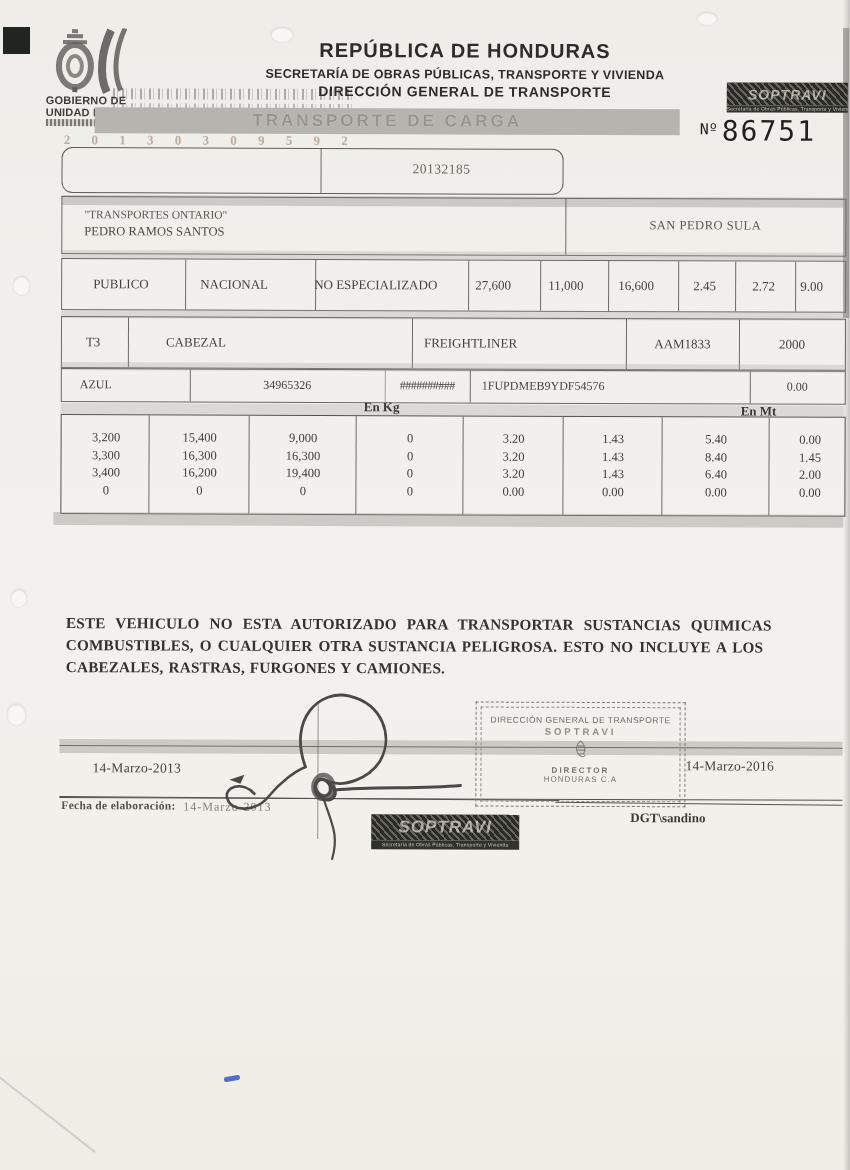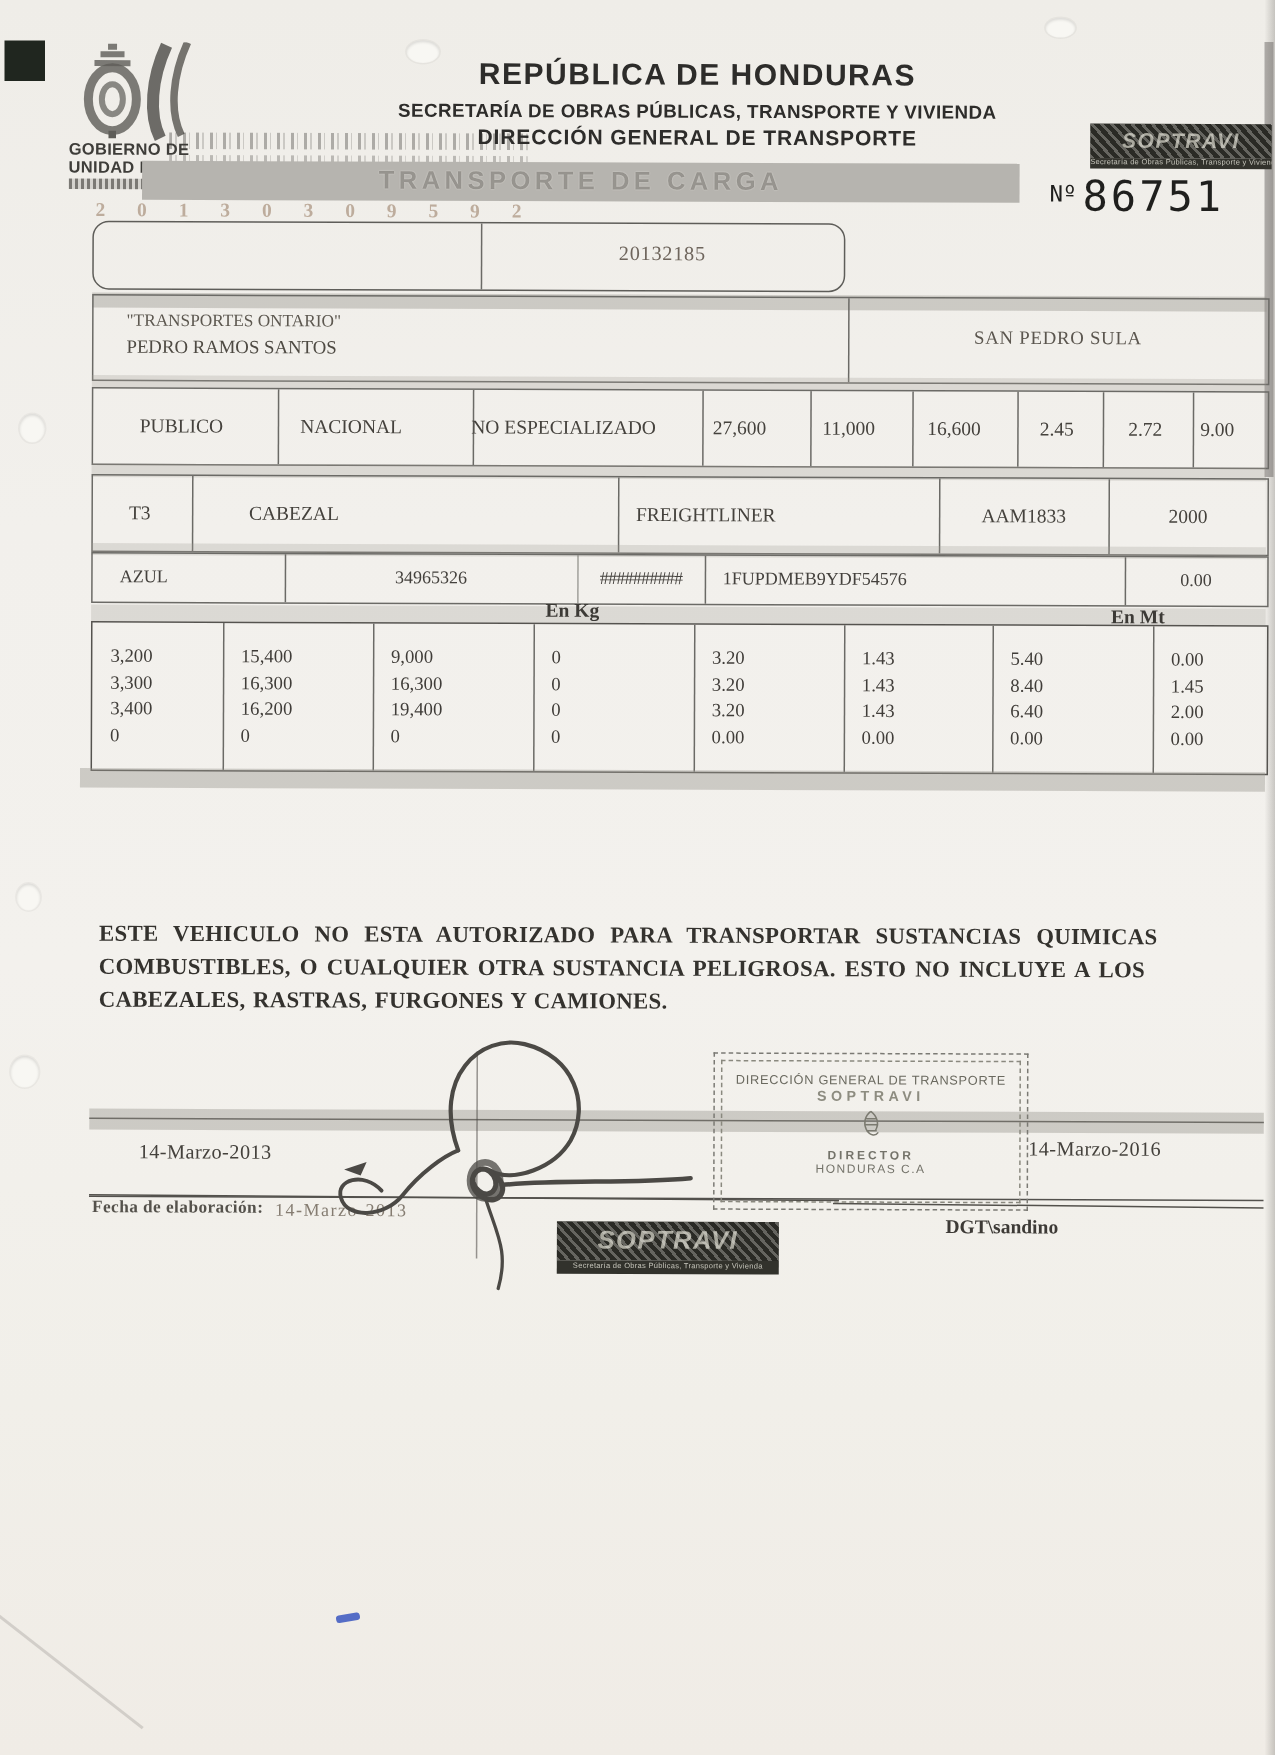--- a/index.html
+++ b/index.html
@@ -52,21 +52,21 @@
   .holder .city{left:503px;width:280px;top:0;line-height:52px;text-align:center;font-size:12.5px;color:#5b564f;letter-spacing:0.5px;}
   .service{left:62px;top:258px;width:783px;height:50px;}
   .service .c{line-height:50px;}
   .vehicle{left:62px;top:316px;width:783px;height:50px;}
   .vehicle .c{line-height:50px;}
   .detail{left:62px;top:368px;width:783px;height:32px;border-width:1px;}
   .detail .c{line-height:30px;font-size:12px;}
   .kg-lbl{font-weight:bold;font-size:13px;color:#3c3a36;}
   .wtable{left:62px;top:414px;width:783px;height:98px;border:1px solid #55534f;}
   .wrow{position:relative;display:grid;grid-template-columns:87px 100px 107px 107px 100px 99px 107px 76px;height:17.5px;}
-  .wrow span{text-align:left;padding-right:10px;font-size:12.5px;color:#403d39;line-height:17.5px;padding-left:12px;}
+  .wrow span{text-align:center;padding-right:10px;font-size:12.5px;color:#403d39;line-height:17.5px;padding-left:12px;}
   .wrow span:last-child{padding-right:5px;}
   .notice{left:68px;top:612px;width:782px;font-weight:bold;font-size:15.2px;color:#34322e;letter-spacing:0.2px;line-height:22px;}
   .stamp{left:478px;top:700px;width:208px;height:103px;border:1.5px dashed #7b7a74;z-index:3;}
   .stamp .inner{position:absolute;left:4px;top:4px;right:4px;bottom:4px;border:1px dashed #8a897f;text-align:center;}
   .stamp .s1{margin-top:7px;font-size:8.5px;letter-spacing:0.5px;color:#6a695f;font-family:"Liberation Sans",sans-serif;}
   .stamp .s2{font-size:9.5px;font-weight:bold;letter-spacing:3px;color:#8d8c80;font-family:"Liberation Sans",sans-serif;margin-top:1px;}
   .stamp .s3{font-size:8px;font-weight:bold;letter-spacing:2px;color:#74736a;font-family:"Liberation Sans",sans-serif;margin-top:2px;}
   .stamp .s4{font-size:8px;letter-spacing:1px;color:#74736a;font-family:"Liberation Sans",sans-serif;}
   .datebox{left:62px;top:745px;width:783px;height:51px;border-top:1px solid #53514d;border-bottom:1px solid #53514d;}
   .date-l{left:33px;top:0;line-height:44px;font-size:13.5px;color:#44413c;letter-spacing:0.3px;}

